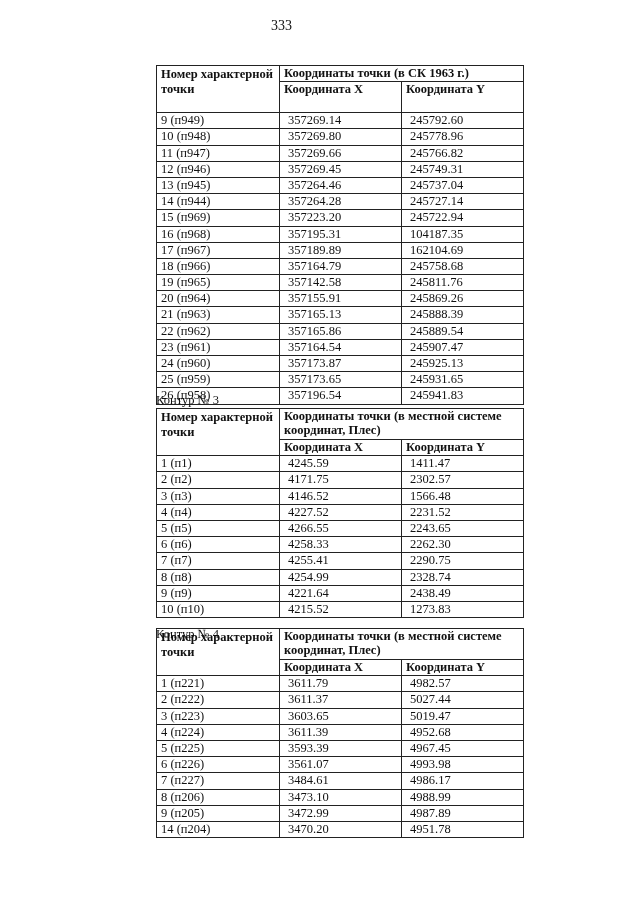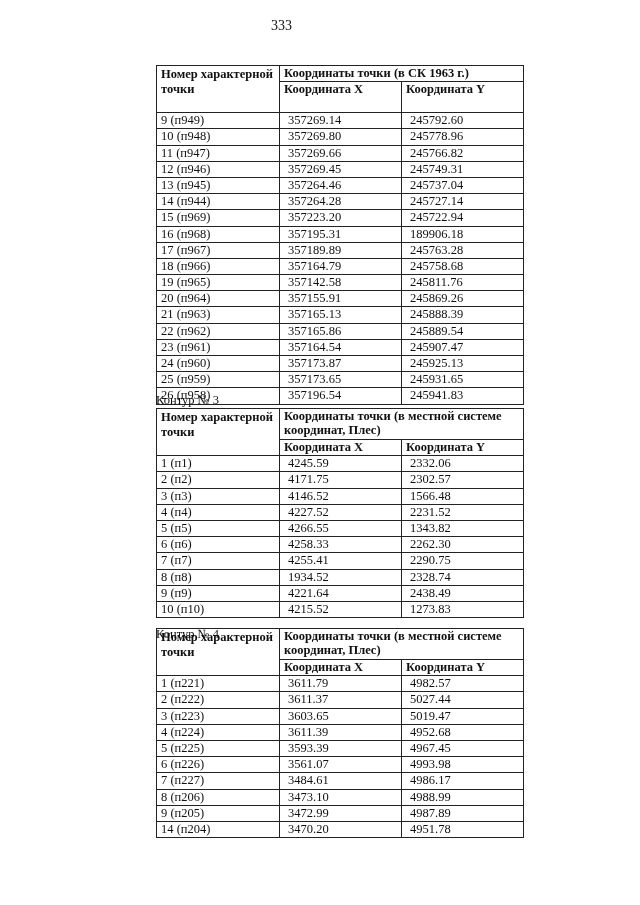--- a/index.html
+++ b/index.html
@@ -73,26 +73,26 @@
         <td class="num">245727.14</td>
       </tr>
       <tr>
         <td>15 (п969)</td>
         <td class="num">357223.20</td>
         <td class="num">245722.94</td>
       </tr>
       <tr>
         <td>16 (п968)</td>
         <td class="num">357195.31</td>
-        <td class="num">189906.18</td>
+        <td class="num">104187.35</td>
       </tr>
       <tr>
         <td>17 (п967)</td>
         <td class="num">357189.89</td>
-        <td class="num">245763.28</td>
+        <td class="num">162104.69</td>
       </tr>
       <tr>
         <td>18 (п966)</td>
         <td class="num">357164.79</td>
         <td class="num">245758.68</td>
       </tr>
       <tr>
         <td>19 (п965)</td>
         <td class="num">357142.58</td>
         <td class="num">245811.76</td>
@@ -149,55 +149,55 @@
     </tr>
     <tr>
       <th>Координата X</th>
       <th>Координата Y</th>
     </tr>
   </thead>
   <tbody>
       <tr>
         <td>1 (п1)</td>
         <td class="num">4245.59</td>
-        <td class="num">2332.06</td>
+        <td class="num">1411.47</td>
       </tr>
       <tr>
         <td>2 (п2)</td>
         <td class="num">4171.75</td>
         <td class="num">2302.57</td>
       </tr>
       <tr>
         <td>3 (п3)</td>
         <td class="num">4146.52</td>
         <td class="num">1566.48</td>
       </tr>
       <tr>
         <td>4 (п4)</td>
         <td class="num">4227.52</td>
         <td class="num">2231.52</td>
       </tr>
       <tr>
         <td>5 (п5)</td>
         <td class="num">4266.55</td>
-        <td class="num">1343.82</td>
+        <td class="num">2243.65</td>
       </tr>
       <tr>
         <td>6 (п6)</td>
         <td class="num">4258.33</td>
         <td class="num">2262.30</td>
       </tr>
       <tr>
         <td>7 (п7)</td>
         <td class="num">4255.41</td>
         <td class="num">2290.75</td>
       </tr>
       <tr>
         <td>8 (п8)</td>
-        <td class="num">1934.52</td>
+        <td class="num">4254.99</td>
         <td class="num">2328.74</td>
       </tr>
       <tr>
         <td>9 (п9)</td>
         <td class="num">4221.64</td>
         <td class="num">2438.49</td>
       </tr>
       <tr>
         <td>10 (п10)</td>
         <td class="num">4215.52</td>

